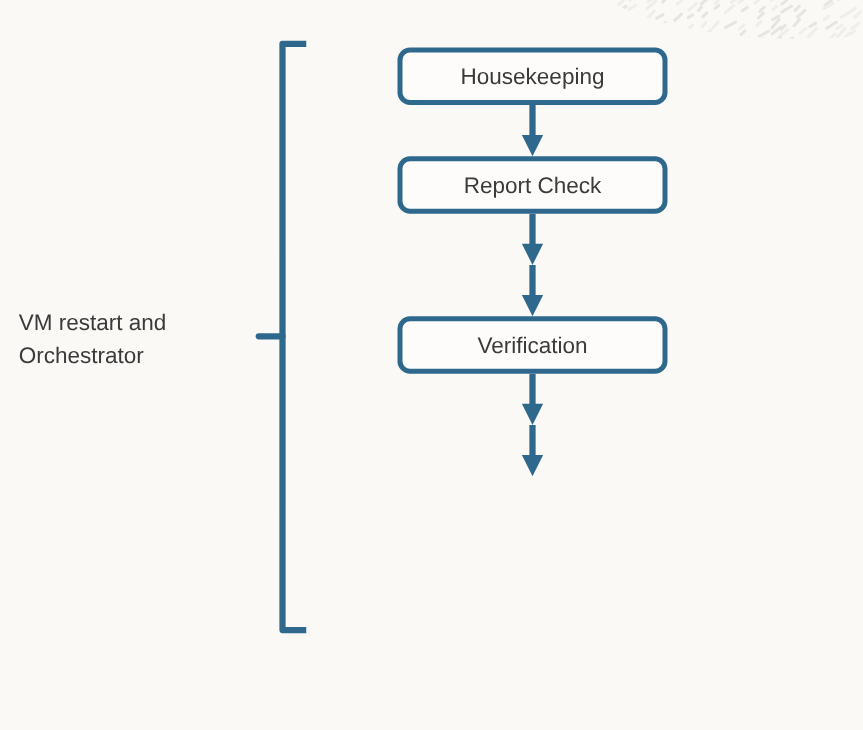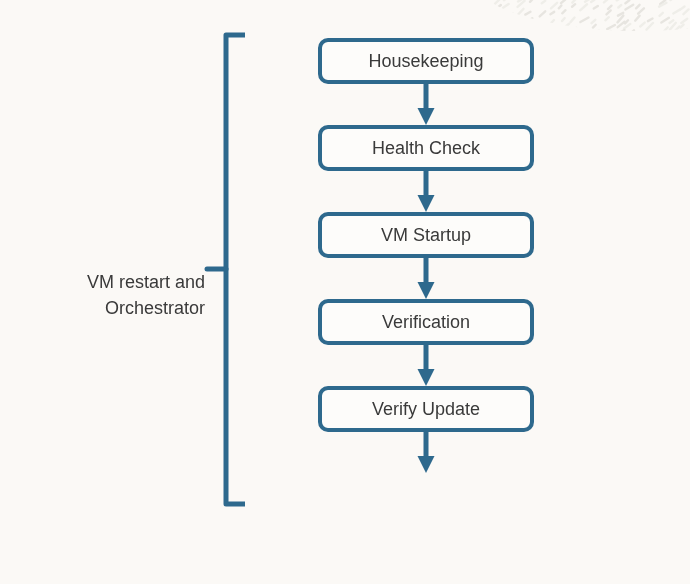--- a/index.html
+++ b/index.html
@@ -22,22 +22,22 @@
 
   
   .bracket{position:absolute;left:198px;top:28px;width:54px;height:486px;}
   .bracket path{fill:none;stroke:var(--accent);stroke-width:5;}
   .bracket .main{stroke-linejoin:round;stroke-linecap:butt;}
   .bracket .nub{stroke-linecap:round;}
 
   
   .bracket-label{
     position:absolute;left:15px;top:245px;width:190px;
-    text-align:right;color:var(--text);
-    font-size:18px;line-height:26px;margin-top:24px;
+    text-align:left;color:var(--text);
+    font-size:18px;line-height:26px;
   }
   .bracket-label span{display:block;}
 
   
   .nodes{
     position:absolute;left:318px;top:38px;width:216px;
     display:flex;flex-direction:column;align-items:center;
   }
   .node{
     box-sizing:border-box;width:216px;height:46px;
@@ -164,49 +164,43 @@
   <div class="node">
     <span class="node-label">Housekeeping</span>
   </div>
 
   <svg class="arrow" width="18" height="41" viewBox="0 0 18 41" aria-hidden="true">
     <rect x="6.5" y="0" width="5" height="26"></rect>
     <polygon points="0.5,24 17.5,24 9,41"></polygon>
   </svg>
 
   <div class="node">
-    <span class="node-label">Health Check</span>
-  </div>
-
-  <svg class="arrow" width="18" height="41" viewBox="0 0 18 41" aria-hidden="true">
-    <rect x="6.5" y="0" width="5" height="26"></rect>
-    <polygon points="0.5,24 17.5,24 9,41"></polygon>
-  </svg>
-
-  <div class="node">
-    <span class="node-label">VM Startup</span>
-  </div>
+    <span class="node-label">Report Check</span>
+  </div>
+
+  <svg class="arrow" width="18" height="41" viewBox="0 0 18 41" aria-hidden="true">
+    <rect x="6.5" y="0" width="5" height="26"></rect>
+    <polygon points="0.5,24 17.5,24 9,41"></polygon>
+  </svg>
+
 
   <svg class="arrow" width="18" height="41" viewBox="0 0 18 41" aria-hidden="true">
     <rect x="6.5" y="0" width="5" height="26"></rect>
     <polygon points="0.5,24 17.5,24 9,41"></polygon>
   </svg>
 
   <div class="node">
     <span class="node-label">Verification</span>
   </div>
 
   <svg class="arrow" width="18" height="41" viewBox="0 0 18 41" aria-hidden="true">
     <rect x="6.5" y="0" width="5" height="26"></rect>
     <polygon points="0.5,24 17.5,24 9,41"></polygon>
   </svg>
 
-  <div class="node">
-    <span class="node-label">Verify Update</span>
-  </div>
 
   <svg class="arrow" width="18" height="41" viewBox="0 0 18 41" aria-hidden="true">
     <rect x="6.5" y="0" width="5" height="26"></rect>
     <polygon points="0.5,24 17.5,24 9,41"></polygon>
   </svg>
 
 </div>
 
 </div>
 

